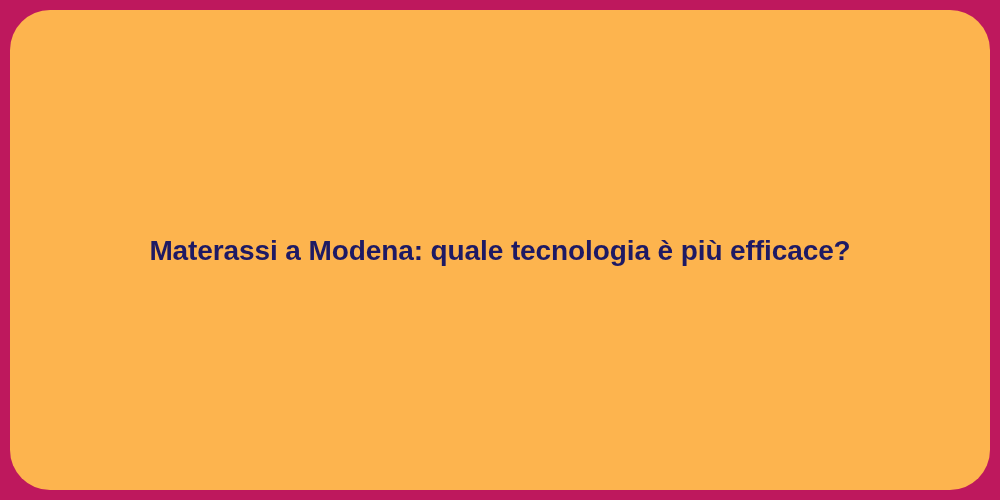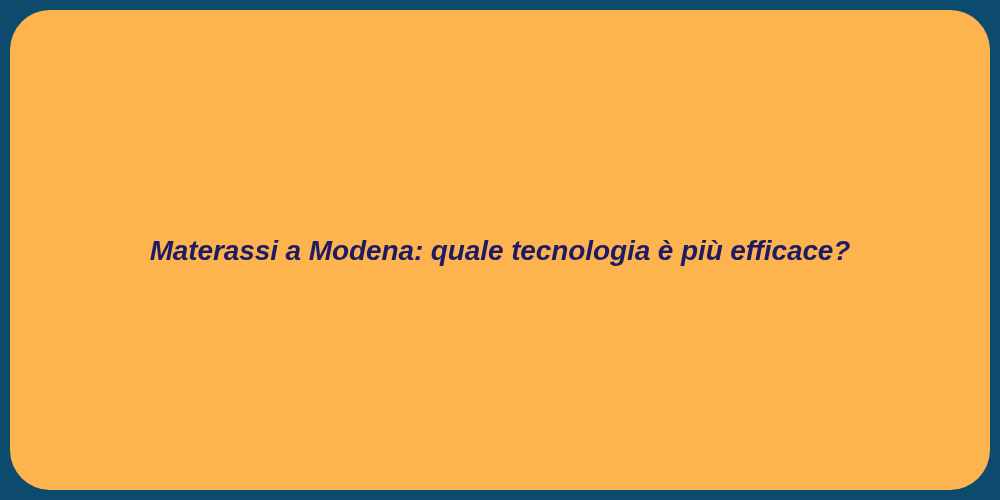--- a/index.html
+++ b/index.html
@@ -13,23 +13,22 @@
     overflow: hidden;
     font-family: "Liberation Sans", sans-serif;
   }
 
   
   .banner-frame {
     position: relative;
     box-sizing: border-box;
     width: 1000px;
     height: 500px;
-    background: #0c4a6e;
+    background: #be185d;
     padding: 10px;
-    font-style: italic;
   }
 
   
   .banner-card {
     box-sizing: border-box;
     width: 100%;
     height: 100%;
     background: #FDB44E;
     border-radius: 40px;
     display: flex;

